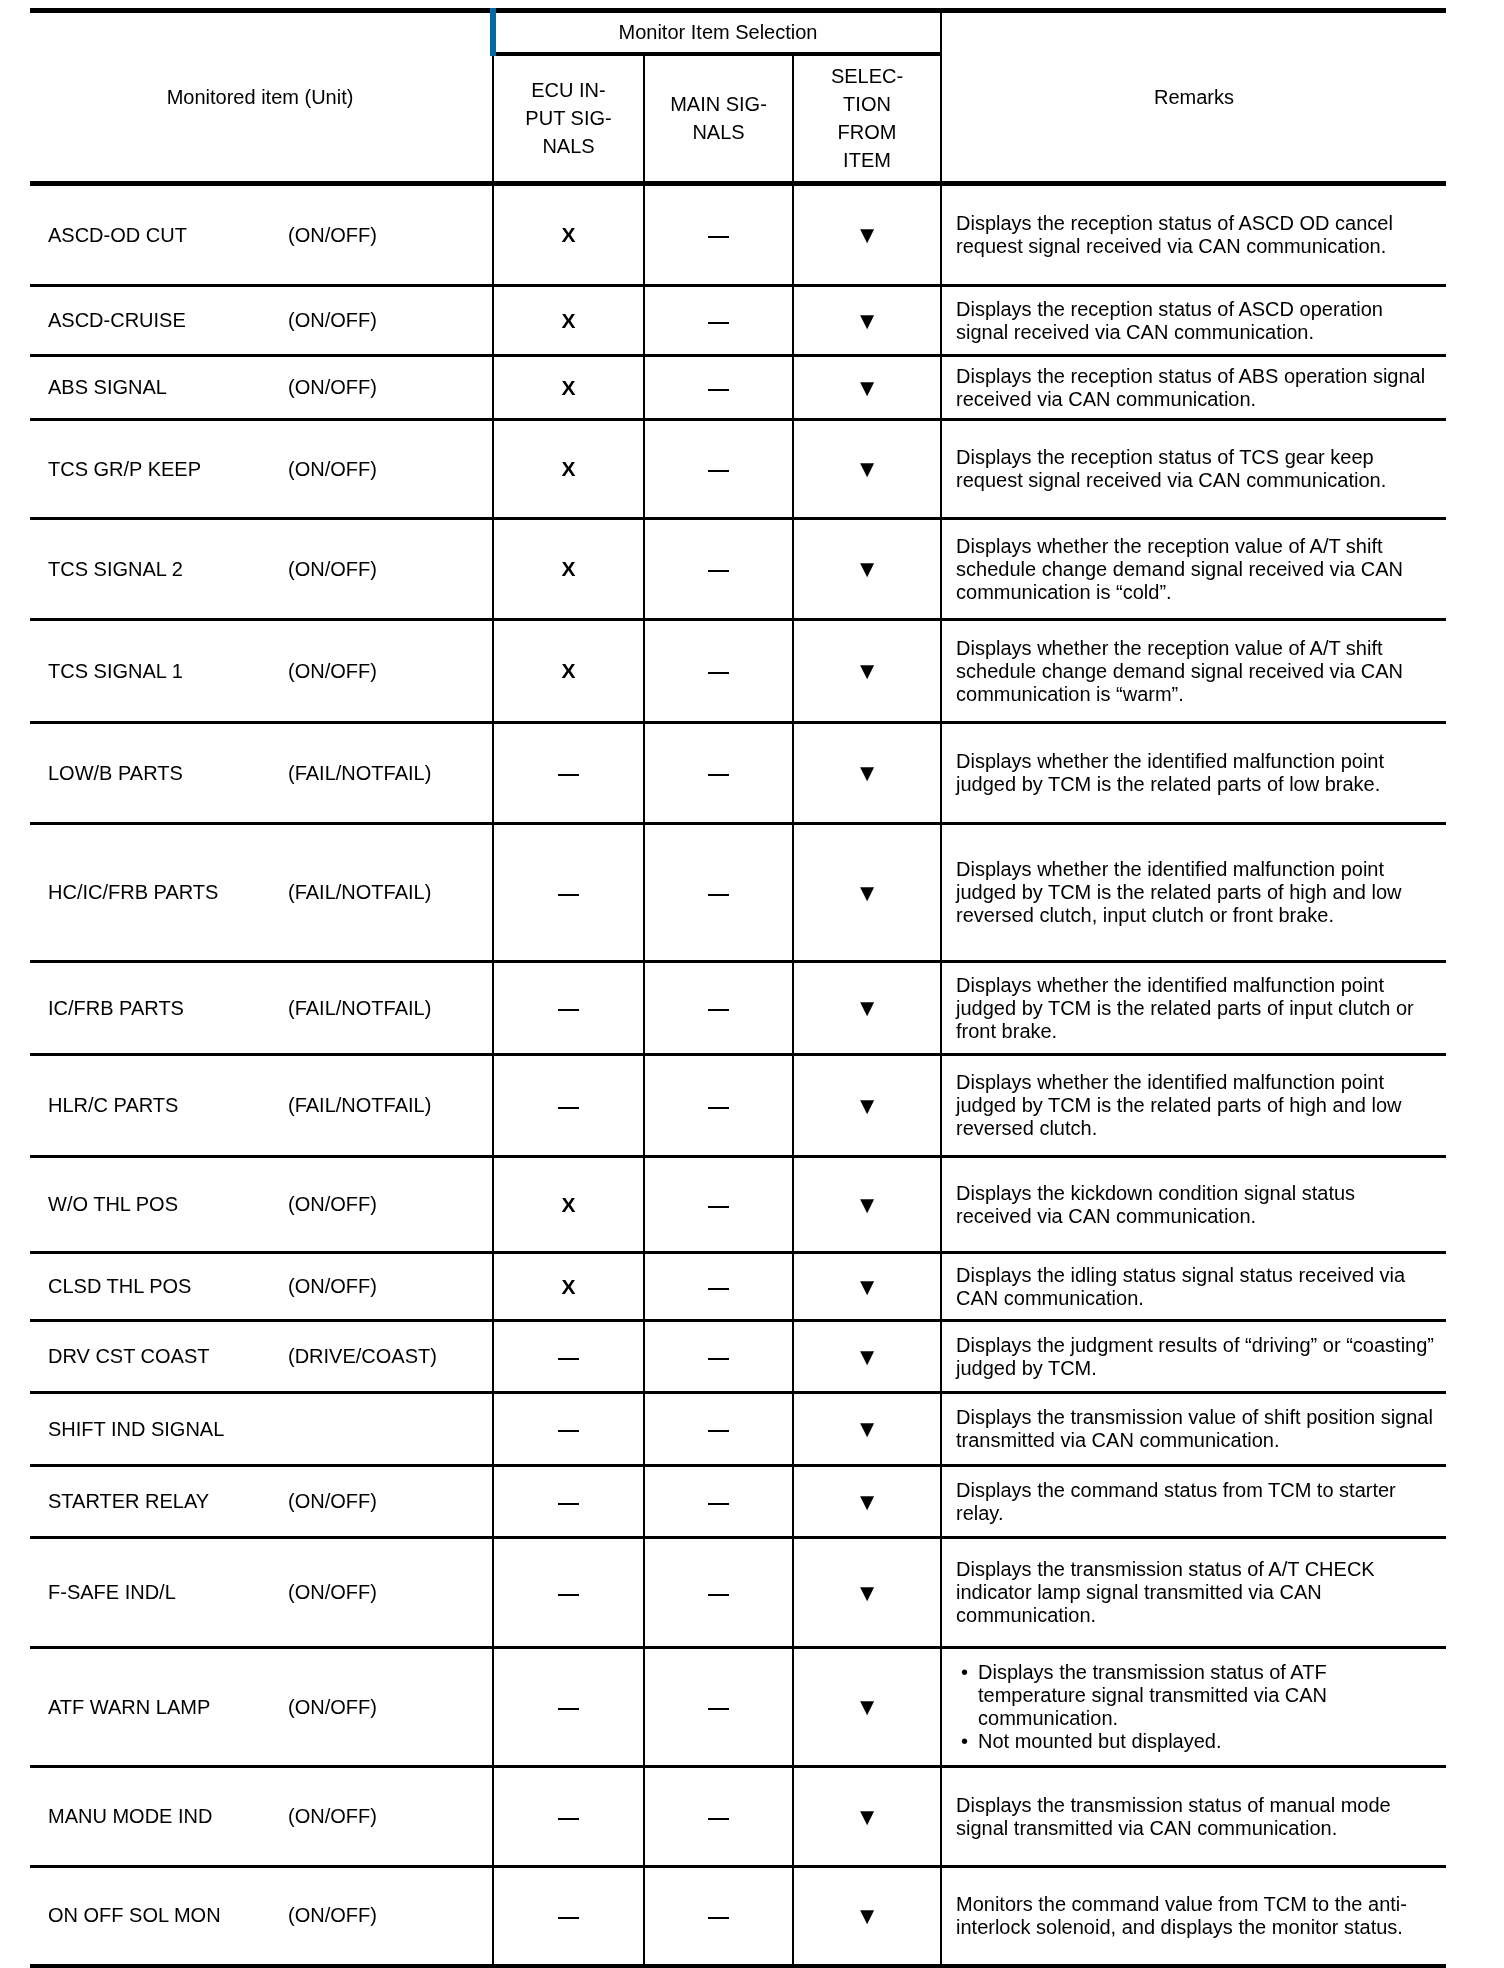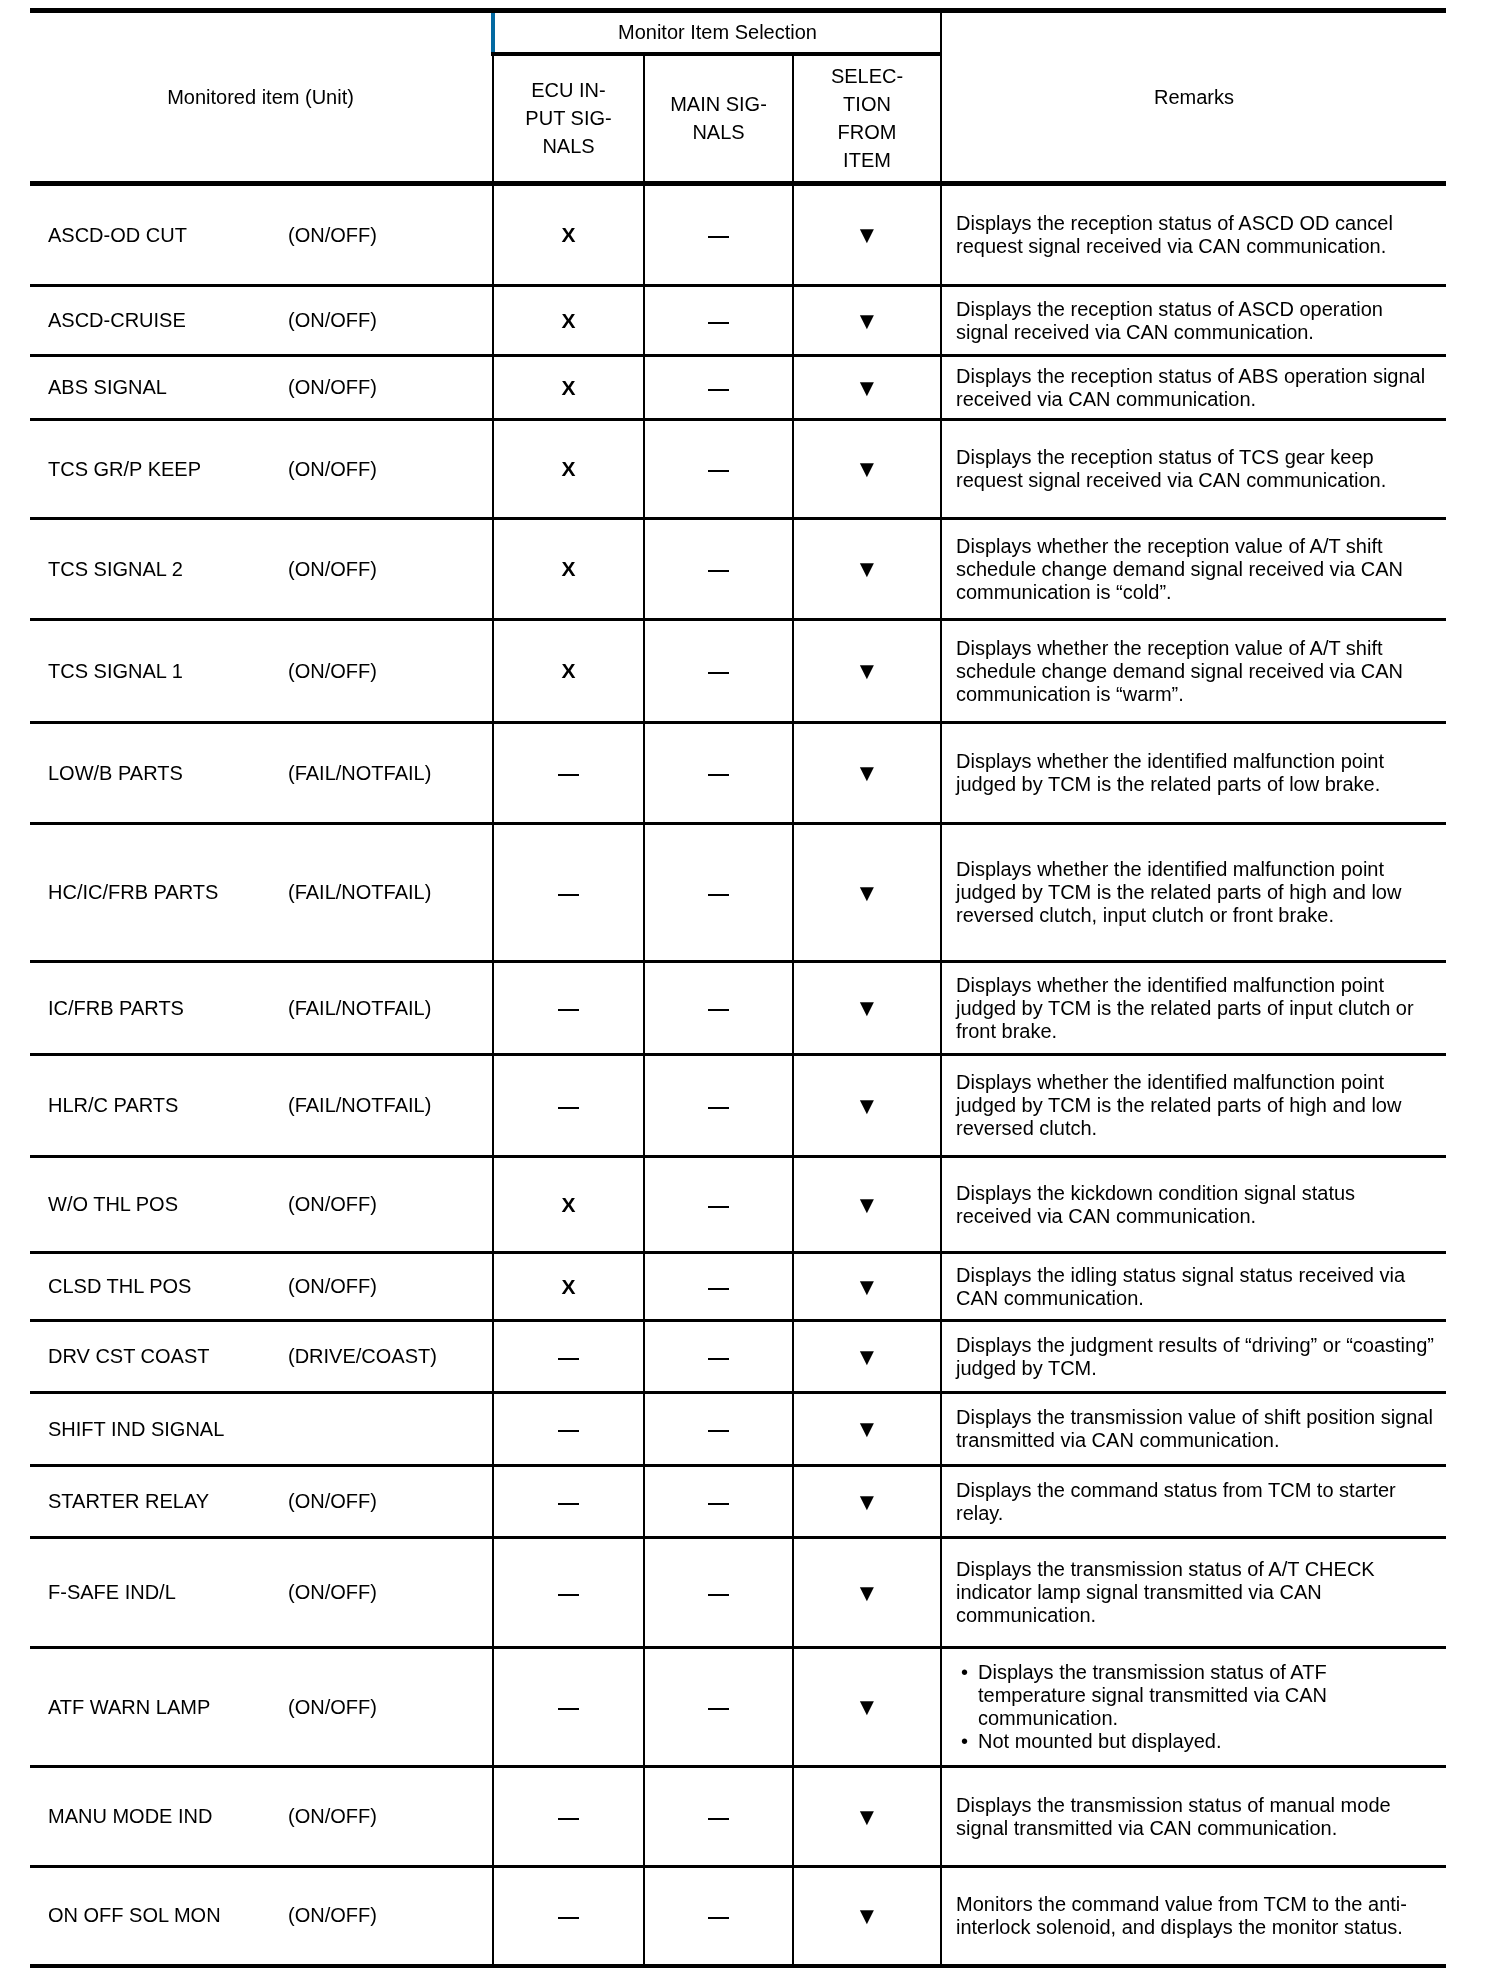--- a/index.html
+++ b/index.html
@@ -29,21 +29,21 @@
     font-weight: normal;
     font-size: 20px;
     text-align: center;
     vertical-align: middle;
     line-height: 28px;
   }
   tr.hrow1 { height: 43px; }
   tr.hrow2 { height: 130px; }
 
   .c-item   { border-right: 2px solid #000; border-bottom: 5px solid #000; }
-  .c-msel   { border-left: 4px solid #0369a1; border-right: 2px solid #000; border-bottom: 4px solid #000; }
+  .c-msel   { border-left: 6px solid #0369a1; border-right: 2px solid #000; border-bottom: 4px solid #000; }
   .c-remarks{ border-left: 2px solid #000; border-bottom: 5px solid #000; }
   .c-sub {
     border-left: 2px solid #000;
     border-right: 2px solid #000;
     border-bottom: 5px solid #000;
     white-space: pre-line;
   }
 
   tbody td {
     border-bottom: 3px solid #000;

